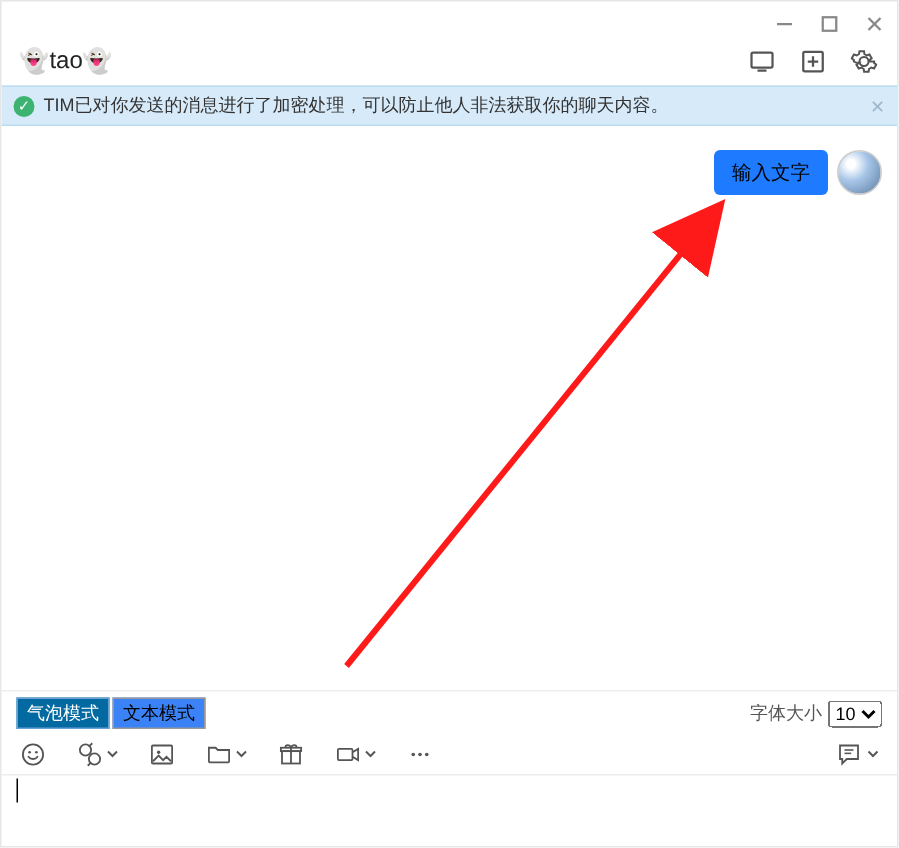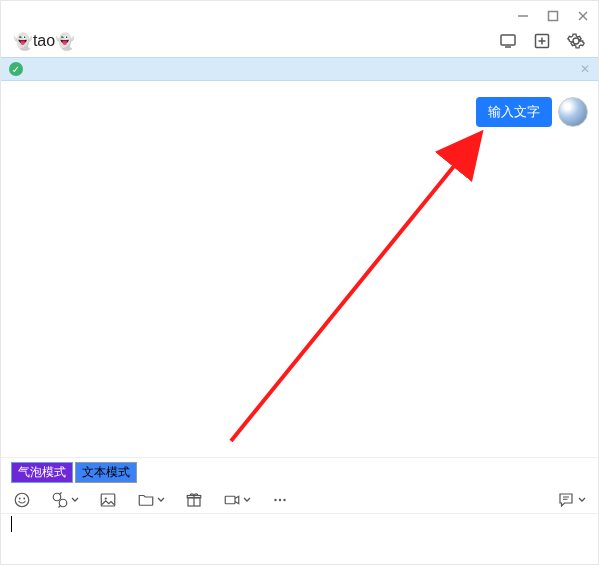--- a/index.html
+++ b/index.html
@@ -58,21 +58,21 @@
   }
   .msg-row {
     position:absolute;
     top:16px; right:10px;
     display:flex;
     align-items:flex-start;
     gap:6px;
   }
   .bubble {
     background:#1e7bff;
-    color:#ffffff;
+    color:#000000;
     padding:6px 12px;
     border-radius:4px;
     font-size:13px;
   }
   .avatar {
     width:30px; height:30px; border-radius:50%;
     background: radial-gradient(circle at 30% 30%, #fff 10%, #a8c6e8 40%, #5a7ca0 100%);
     border:1px solid #ccc;
     overflow:hidden;
   }
@@ -89,21 +89,21 @@
   }
   .mode-bar button {
     font-size:12px;
     padding:1px 6px;
     border:1px solid #999;
     background:#3b82f6;
     margin-right:2px;
     cursor:pointer;
   }
   .mode-bar button.active{
-    background:#6d28d9;
+    background:#0369a1;
     color:#fff;
     border-color:#6aa2d6;
   }
   .mode-bar .font-ctrl { margin-left:auto; display:flex; align-items:center; gap:4px; color:#555;}
   .font-ctrl select{ font-size:12px; }
   .toolbar {
     display:flex;
     align-items:center;
     padding:6px 12px 4px 12px;
     gap:20px;
@@ -169,20 +169,21 @@
     <div class="icon-btn">
       <svg width="18" height="18" viewBox="0 0 24 24">
           <path fill="none" stroke="#555" stroke-width="1.8" d="M12 8a4 4 0 1 0 0 8 4 4 0 0 0 0-8zm9 4a7 7 0 0 1-.1 1.2l2 1.6-2 3.4-2.4-.8a7 7 0 0 1-2 1.2l-.4 2.6h-4l-.4-2.6a7 7 0 0 1-2-1.2l-2.4.8-2-3.4 2-1.6A7 7 0 0 1 3 12a7 7 0 0 1 .1-1.2l-2-1.6 2-3.4 2.4.8a7 7 0 0 1 2-1.2L8 2.8h4l.4 2.6a7 7 0 0 1 2 1.2l2.4-.8 2 3.4-2 1.6c.1.4.2.8.2 1.2z"></path>
         </svg>
     </div>
   </div>
 </div>
 
 <div class="notice">
   <div class="tick">✓</div>
+  <span>TIM已对你发送的消息进行了加密处理，可以防止他人非法获取你的聊天内容。</span>
   <span class="close-x">✕</span>
 </div>
 
 <div class="chat-area">
   <div class="msg-row">
     <div class="bubble">输入文字</div>
     <div class="avatar"></div>
   </div>
   <svg class="arrow" width="320" height="330">
     <defs>
@@ -190,20 +191,24 @@
         <path d="M0,0 L12,6 L0,12 z" fill="#ff1a1a"></path>
       </marker>
     </defs>
     <line x1="50" y1="320" x2="295" y2="18" stroke="#ff1a1a" stroke-width="4" marker-end="url(#ah)"></line>
   </svg>
 </div>
 
 <div class="mode-bar">
   <button class="active">气泡模式</button>
   <button>文本模式</button>
+  <div class="font-ctrl">
+    <span>字体大小</span>
+    <select id="font-select"><option value="8">8</option><option value="9">9</option><option value="10" selected="">10</option><option value="11">11</option><option value="12">12</option><option value="14">14</option><option value="16">16</option></select>
+  </div>
 </div>
 
 <div class="toolbar">
   <div class="tb">
     <svg width="18" height="18" viewBox="0 0 24 24">
         <circle cx="12" cy="12" r="9" fill="none" stroke="#555" stroke-width="1.6"></circle>
         <circle cx="9" cy="10" r="1.2" fill="#555"></circle>
         <circle cx="15" cy="10" r="1.2" fill="#555"></circle>
         <path d="M8 14c1 1.5 2.5 2 4 2s3-.5 4-2" fill="none" stroke="#555" stroke-width="1.6" stroke-linecap="round"></path>
       </svg>

